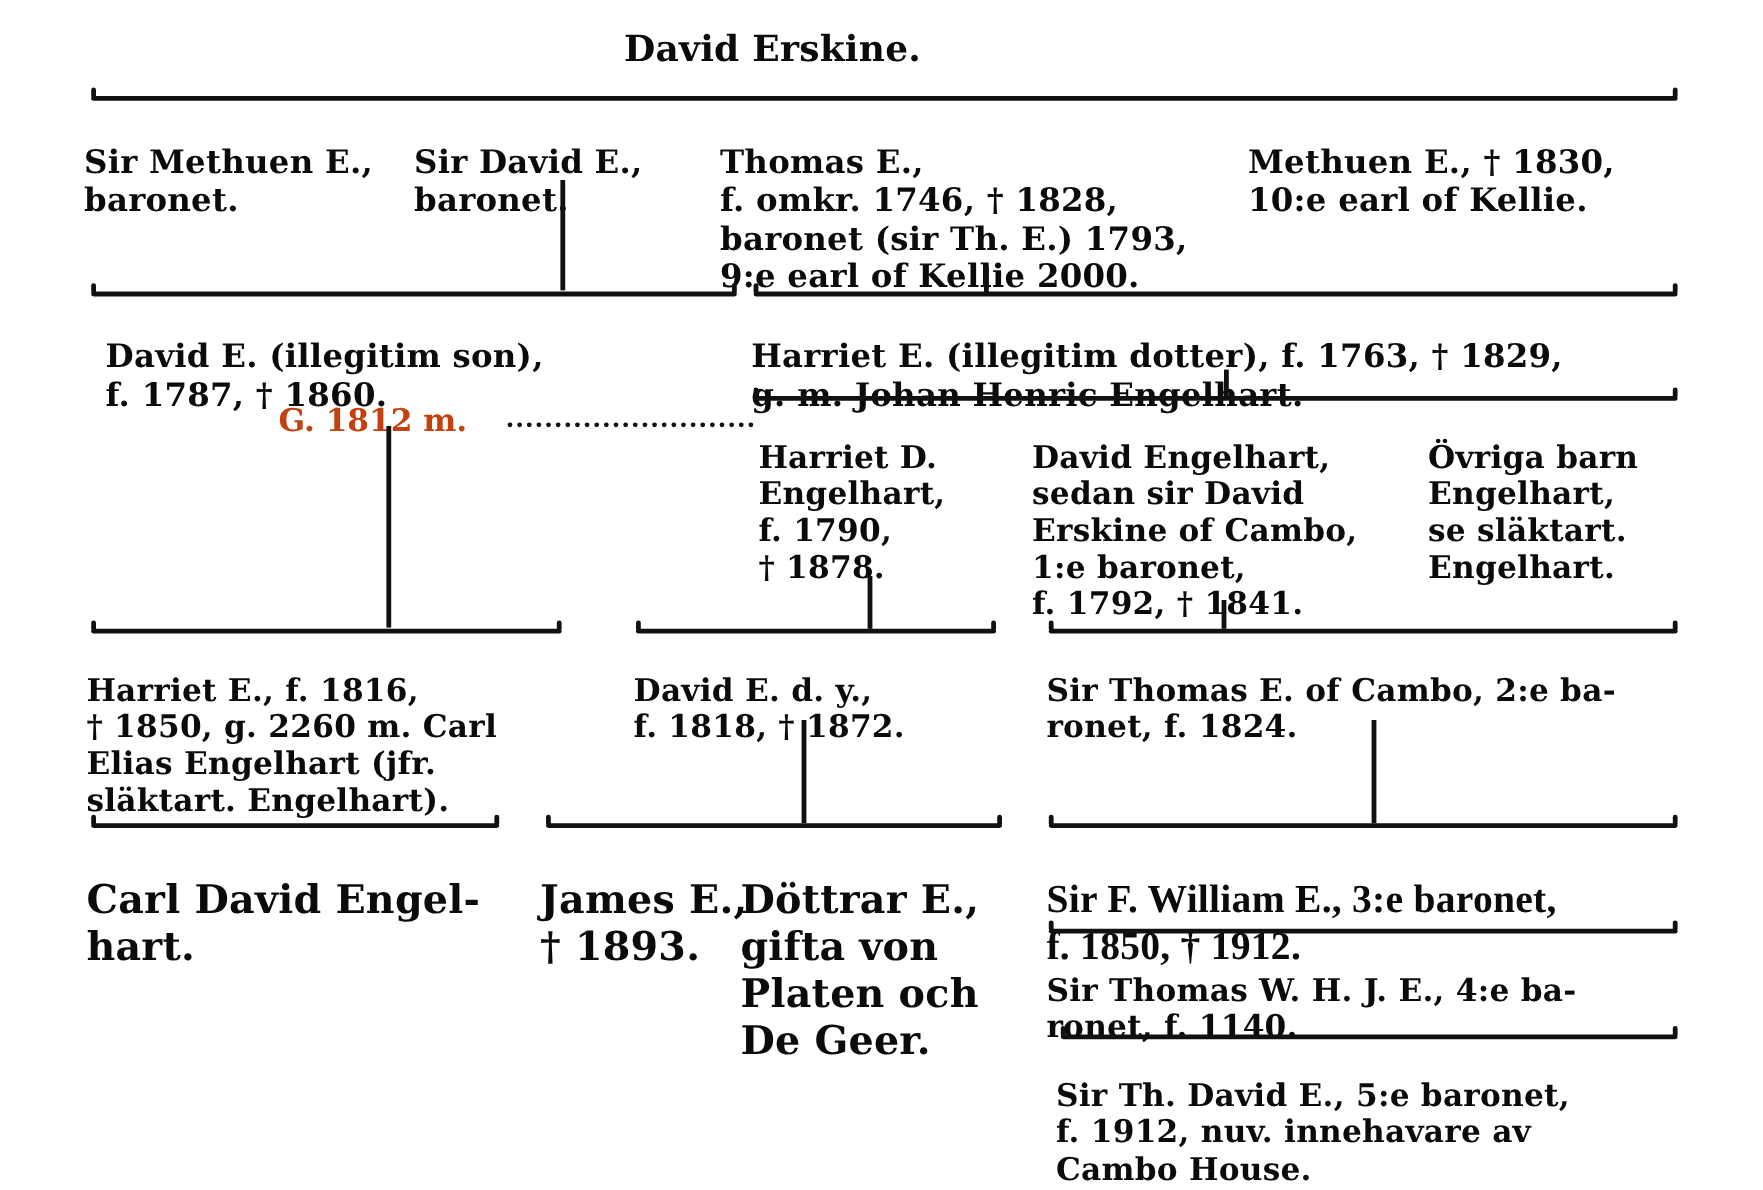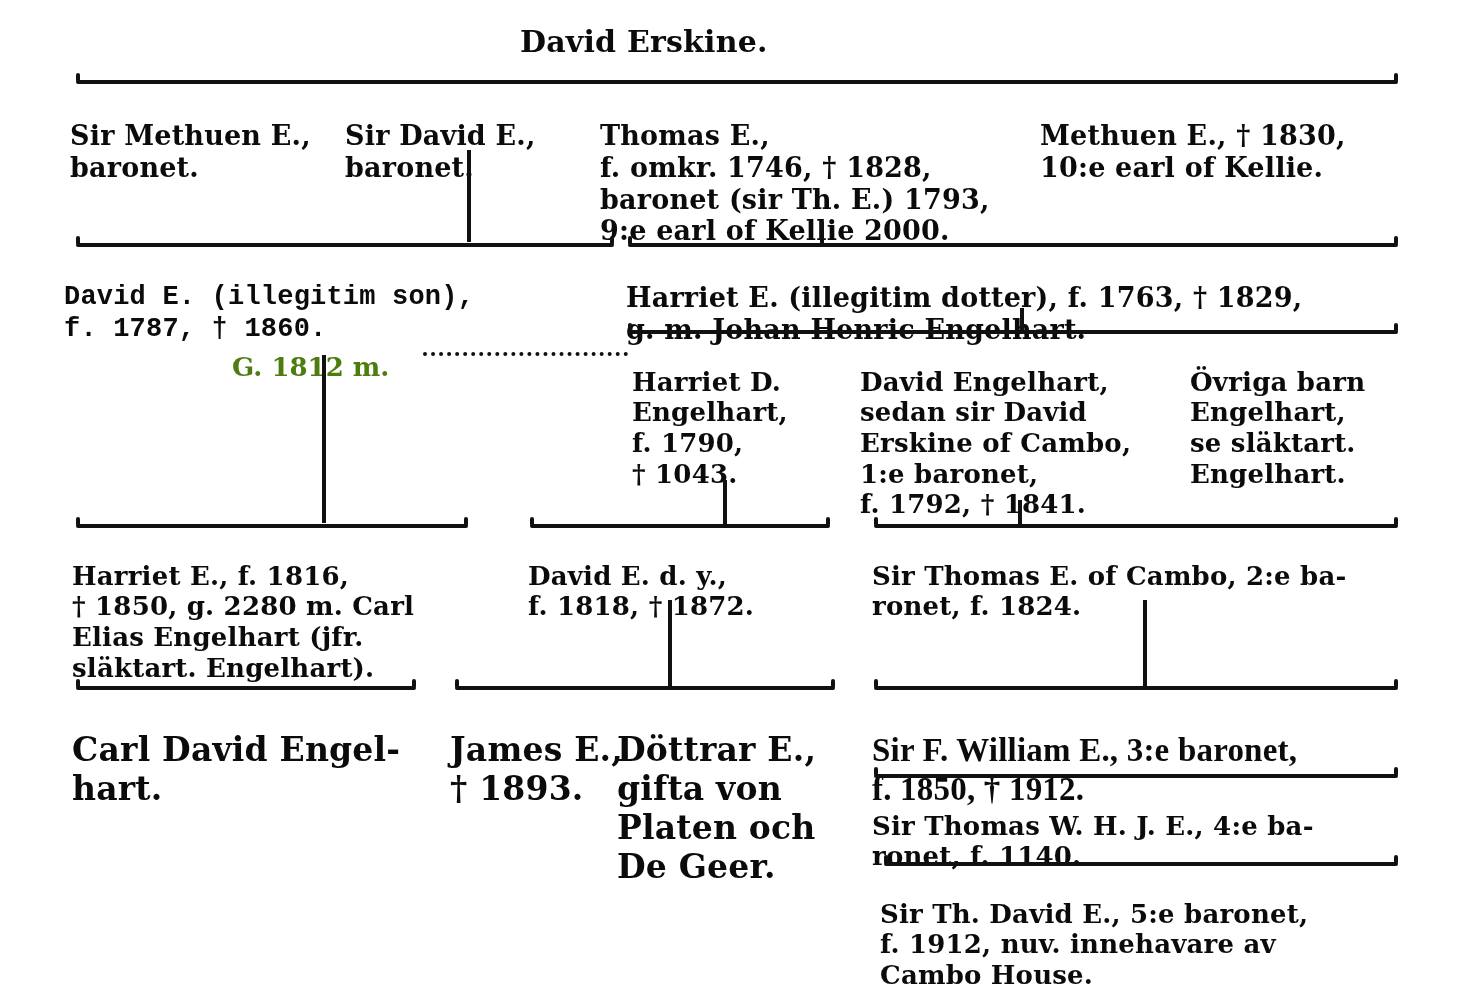--- a/index.html
+++ b/index.html
@@ -45,21 +45,21 @@
   .vline{
     position:absolute;
     width:4px;
     background:#111;
   }
   .dotline{
     position:absolute;
     height:0;
     border-top:4px dotted #111;
   }
-  .spec{position:absolute;color:#4d7c0f;font-size:26px;font-weight:700;margin-top:16px;}
+  .spec{position:absolute;color:#c2410c;font-size:26px;font-weight:700;}
 </style>
 </head>
 <body>
 
 <div class="node n-root" style="left:520px;top:24px;width:420px;">
   <span>David Erskine.</span>
 </div>
 
 <div class="bar" style="left:76px;top:80px;width:1322px;"></div>
 
@@ -85,21 +85,21 @@
 10:e earl of Kellie.</span>
 </div>
 
 <div class="vline" style="left:467px;top:150px;height:92px;"></div>
 
 <div class="vline" style="left:820px;top:222px;height:22px;"></div>
 
 <div class="bar" style="left:76px;top:243px;width:538px;"></div>
 <div class="bar" style="left:628px;top:243px;width:770px;"></div>
 
-<div class="node n2" style="left:64px;top:250px;width:546px;white-space:pre-line;font-family:Liberation Mono, monospace;">
+<div class="node n2" style="left:88px;top:250px;width:546px;white-space:pre-line;">
   <span>David E.  (illegitim   son),
 f. 1787, † 1860.</span>
 </div>
 
 <div class="node n2" style="left:626px;top:250px;width:774px;white-space:pre-line;">
   <span>Harriet E. (illegitim dotter), f. 1763, † 1829,
 g. m. Johan Henric Engelhart.</span>
 </div>
 
 <div class="vline" style="left:1020px;top:308px;height:22px;"></div>
@@ -109,21 +109,21 @@
 <div class="spec" style="left:232px;top:336px;width:200px;text-align:left;">
   <span>G. 1812 m.</span>
 </div>
 
 <div class="dotline" style="left:423px;top:352px;width:205px;"></div>
 
 <div class="node n3" style="left:632px;top:336px;width:200px;white-space:pre-line;">
   <span>Harriet D.
 Engelhart,
 f. 1790,
-† 1043.</span>
+† 1878.</span>
 </div>
 
 <div class="node n3" style="left:860px;top:336px;width:320px;white-space:pre-line;">
   <span>David Engelhart,
 sedan sir David
 Erskine of Cambo,
 1:e baronet,
 f. 1792, † 1841.</span>
 </div>
 
@@ -137,21 +137,21 @@
 <div class="vline" style="left:322px;top:355px;height:168px;"></div>
 <div class="vline" style="left:723px;top:480px;height:44px;"></div>
 <div class="vline" style="left:1018px;top:500px;height:24px;"></div>
 
 <div class="bar" style="left:76px;top:524px;width:392px;"></div>
 <div class="bar" style="left:530px;top:524px;width:300px;"></div>
 <div class="bar" style="left:874px;top:524px;width:524px;"></div>
 
 <div class="node n4" style="left:72px;top:530px;width:400px;white-space:pre-line;">
   <span>Harriet E., f. 1816,
-† 1850, g. 2280 m. Carl
+† 1850, g. 2260 m. Carl
 Elias Engelhart (jfr.
 släktart. Engelhart).</span>
 </div>
 
 <div class="node n4" style="left:528px;top:530px;width:304px;white-space:pre-line;">
   <span>David E. d. y.,
 f. 1818, † 1872.</span>
 </div>
 
 <div class="node n4" style="left:872px;top:530px;width:528px;white-space:pre-line;">

